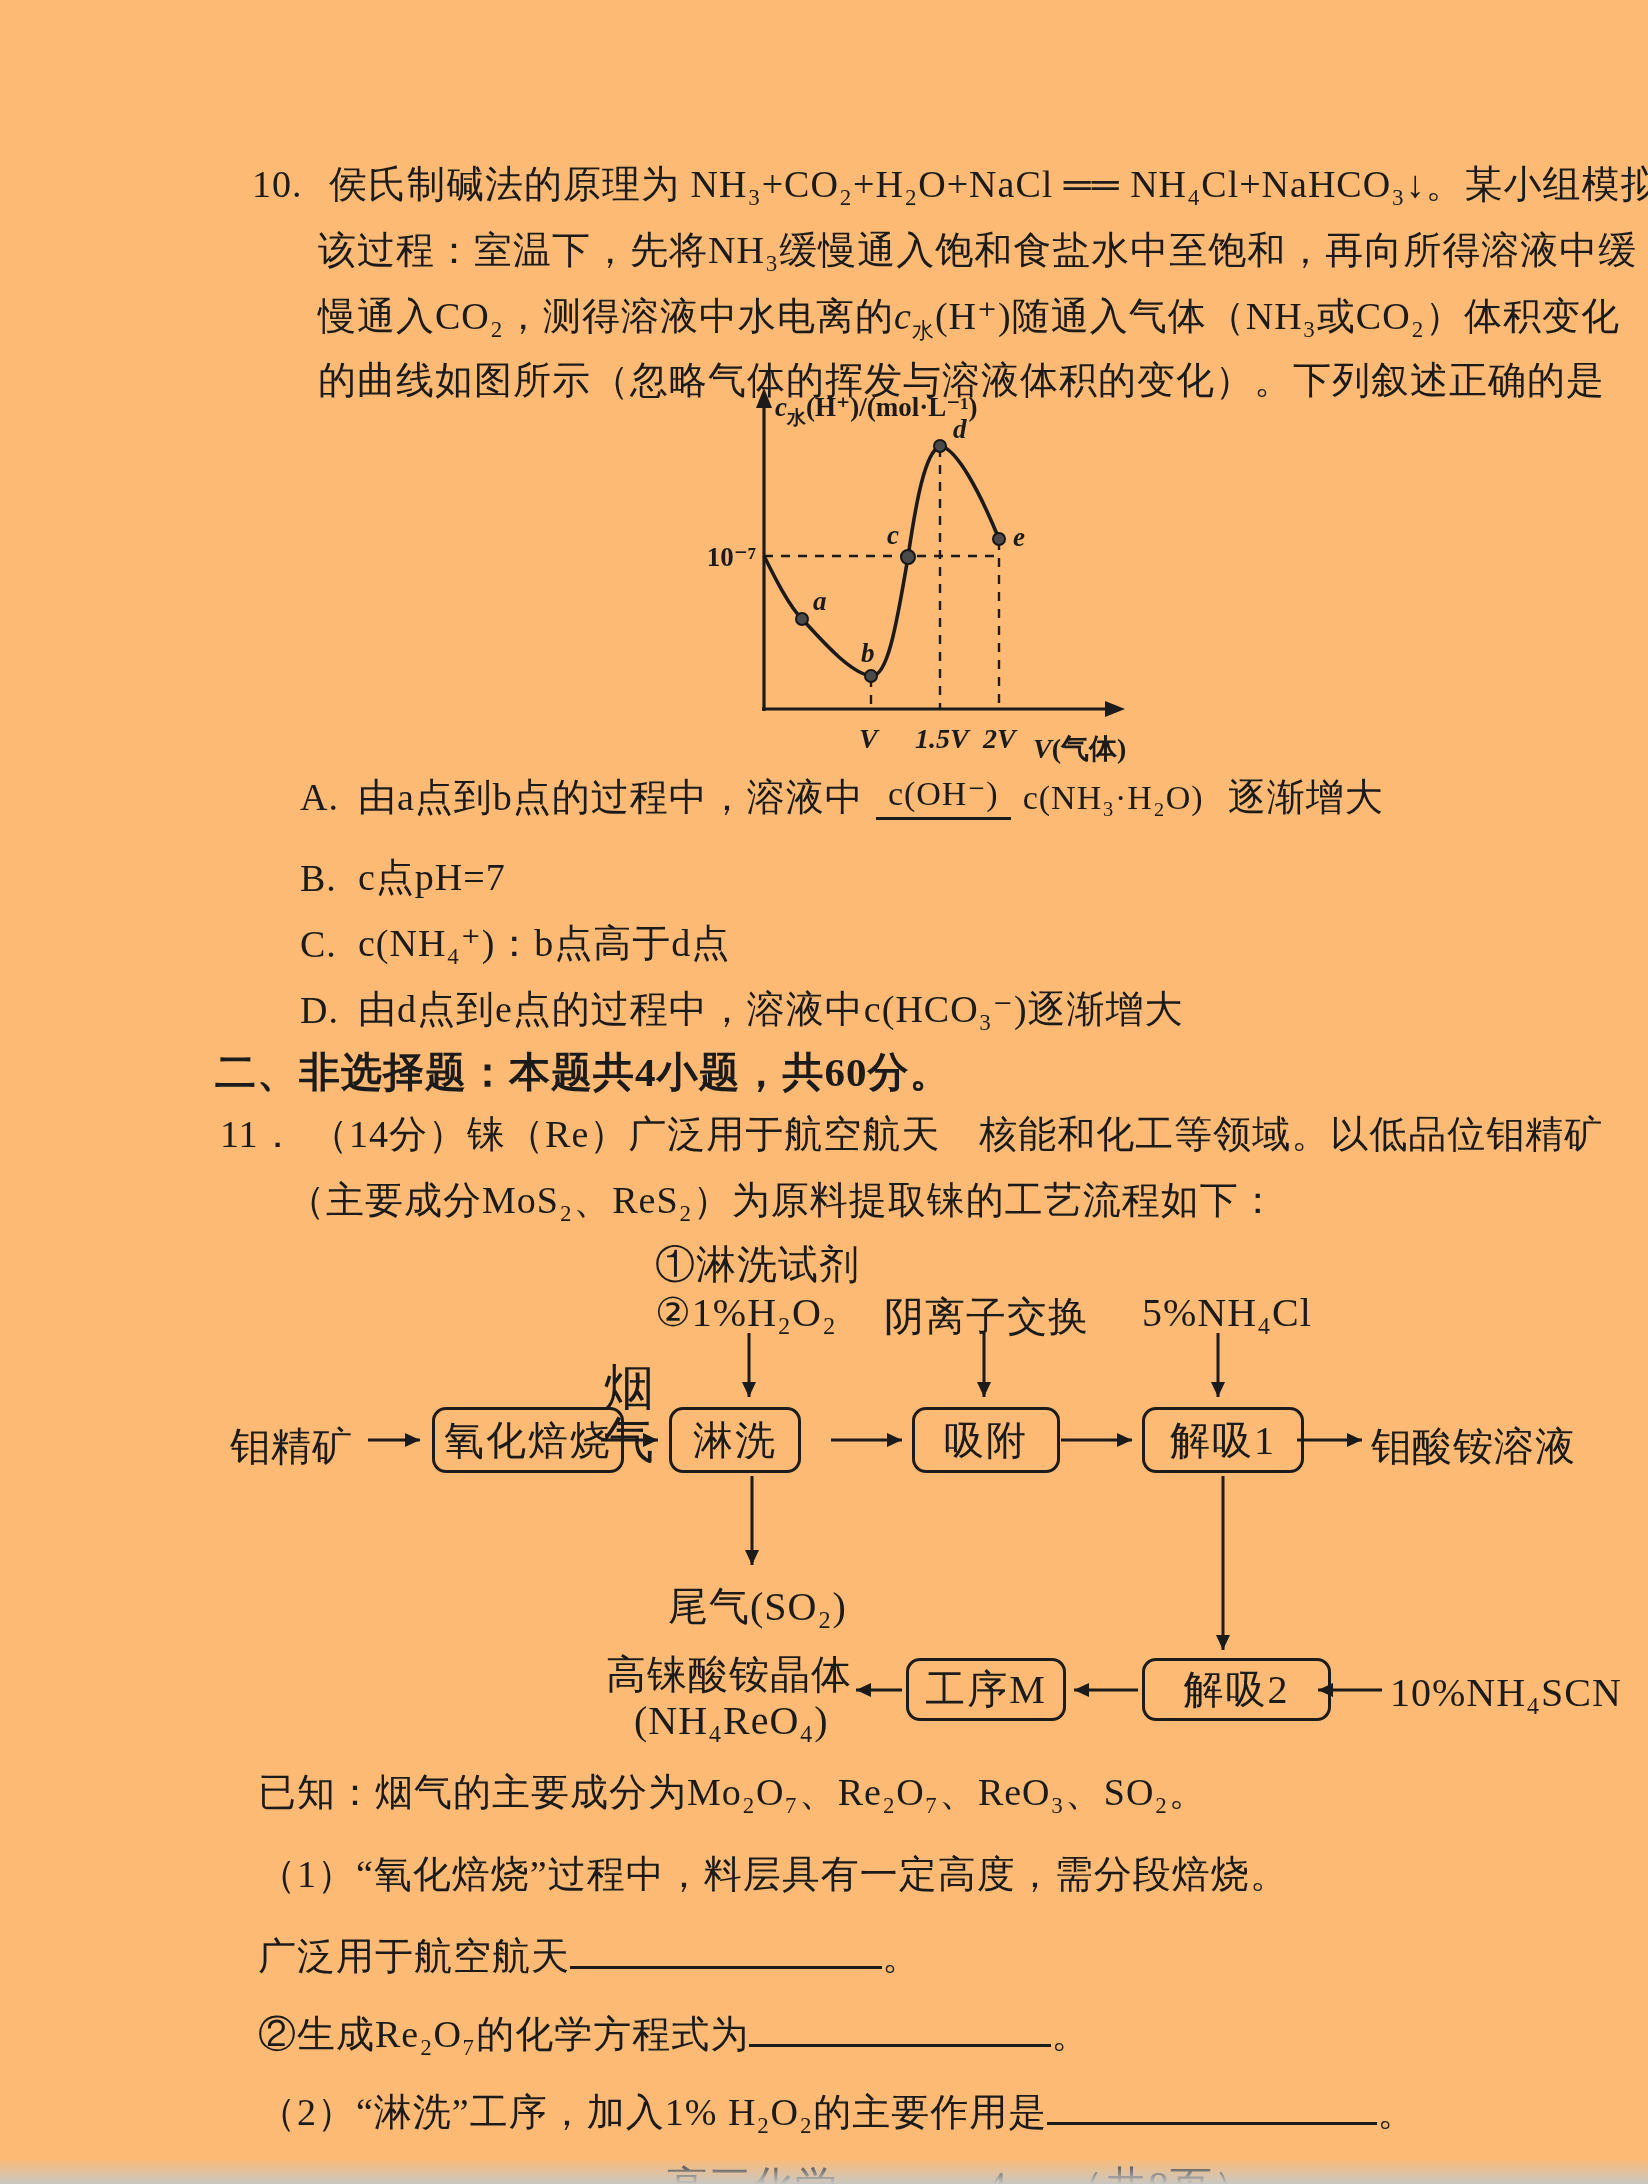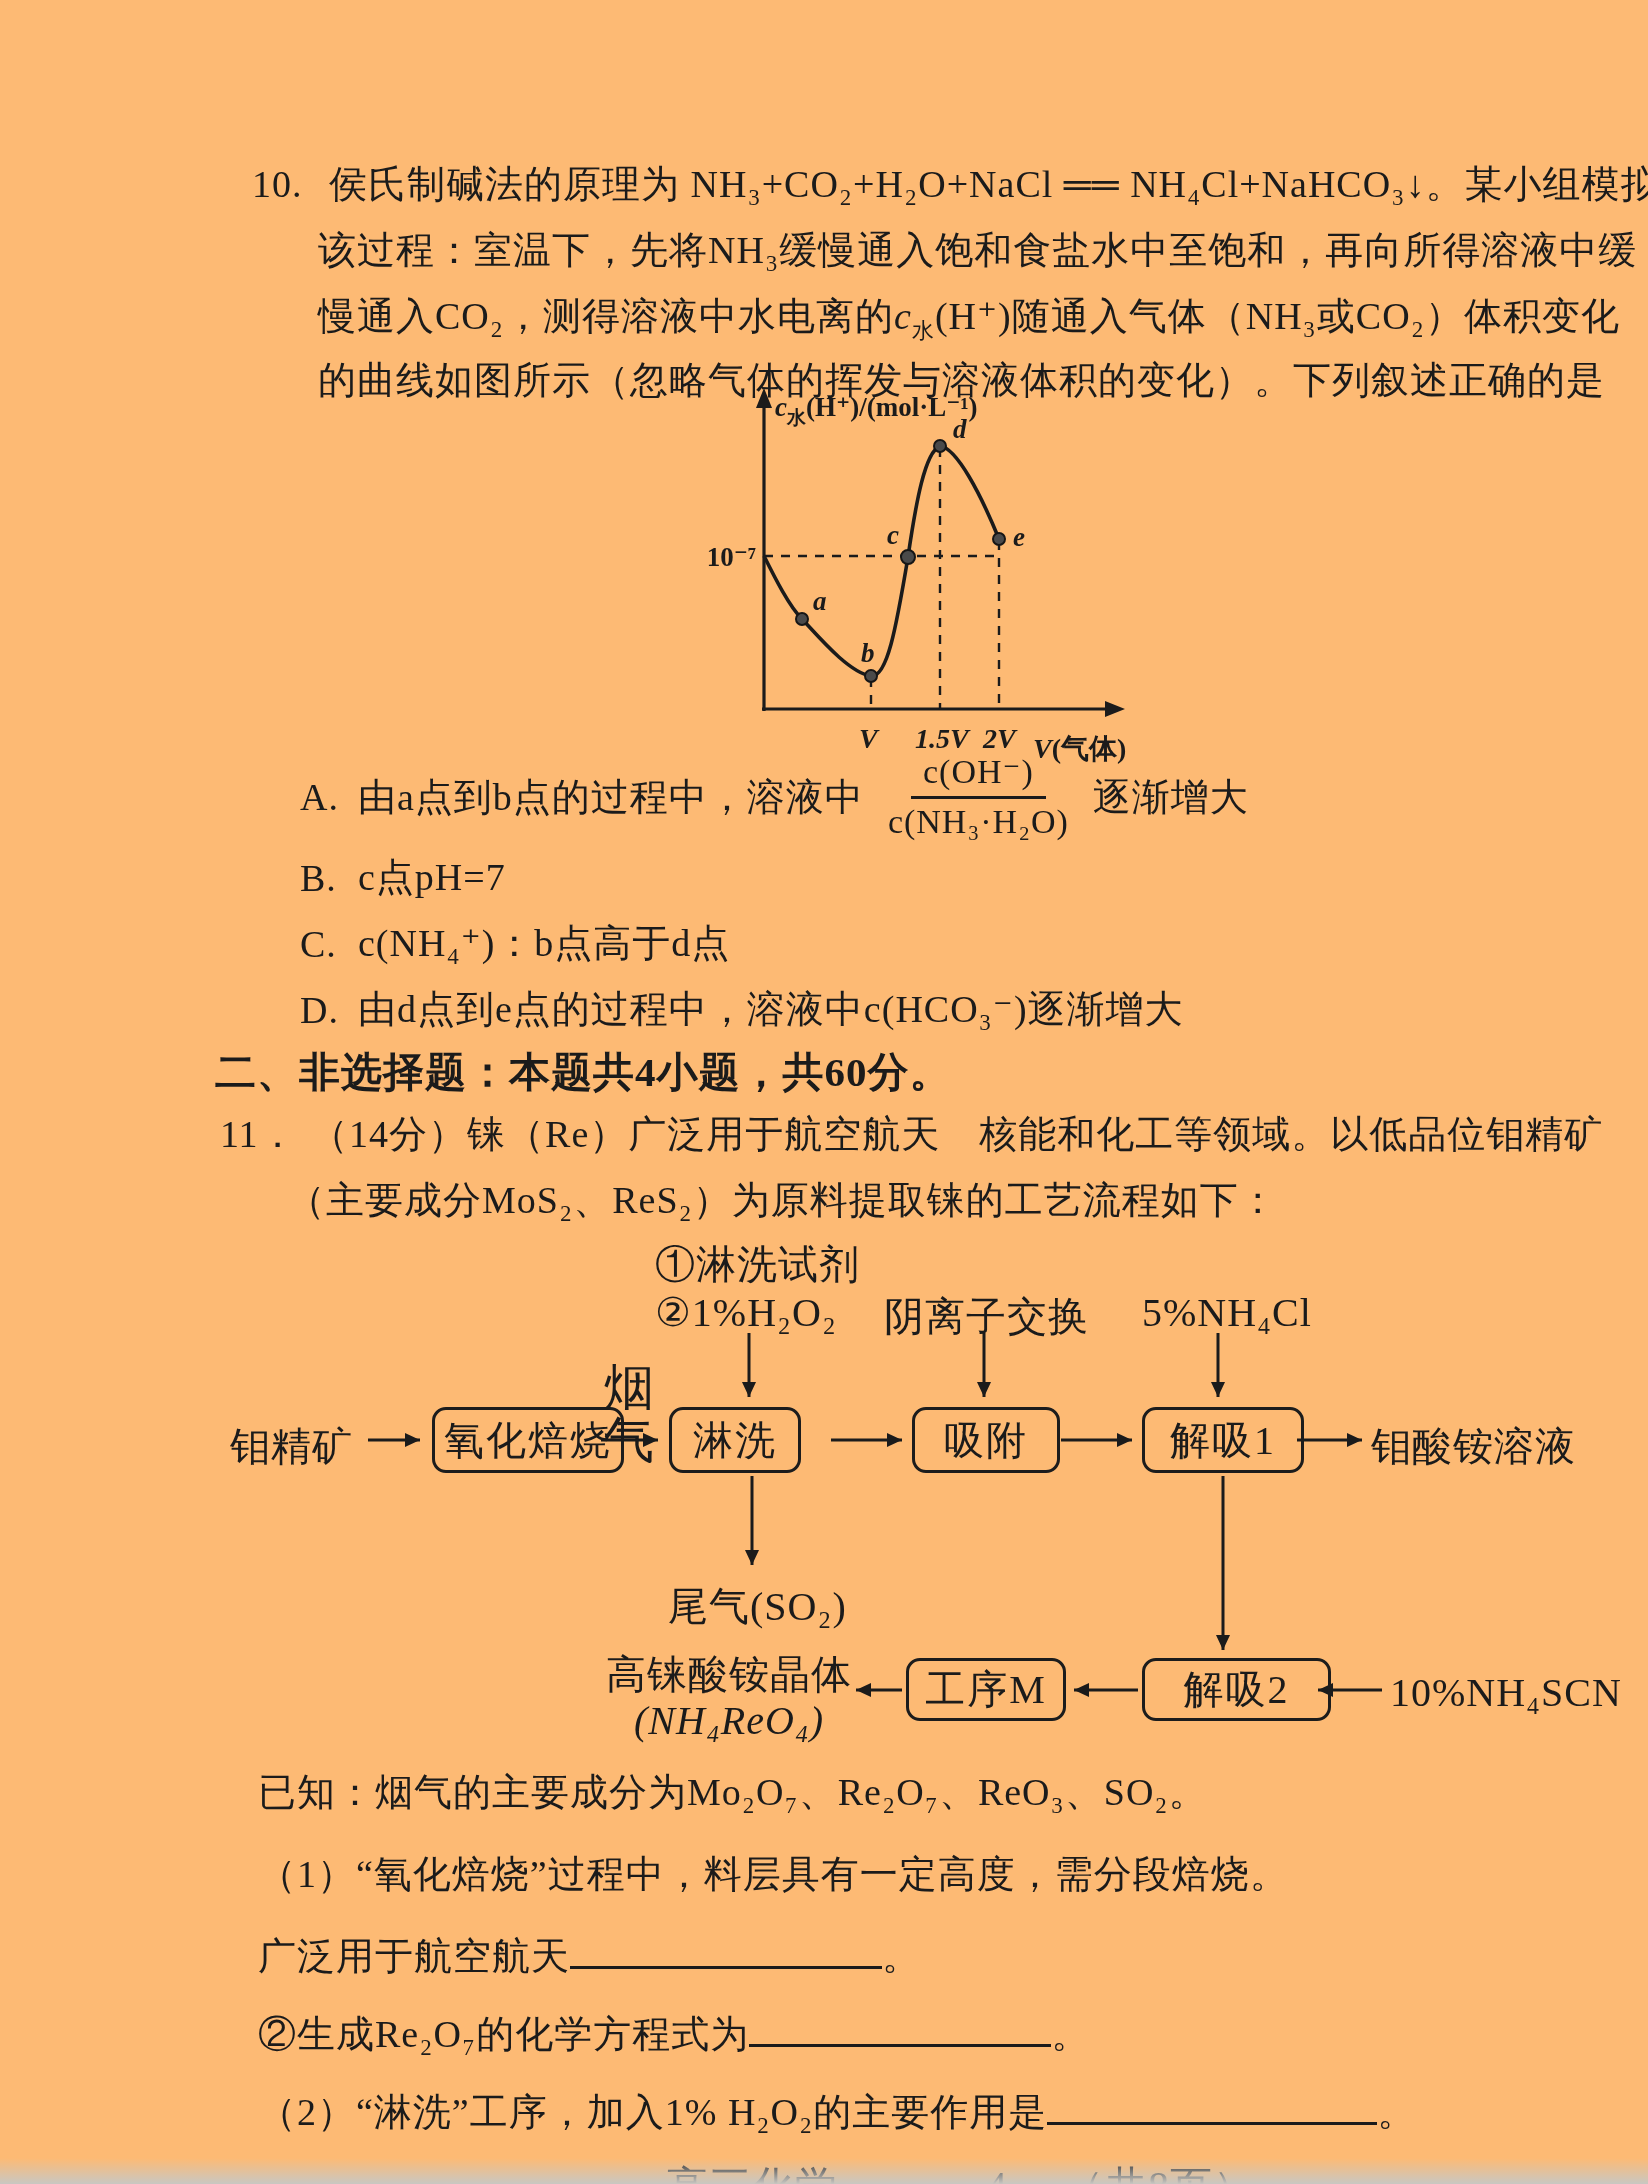--- a/index.html
+++ b/index.html
@@ -5,21 +5,21 @@
   html,body{margin:0;padding:0;background:#e9e8e5;}
   .page{position:relative;width:1648px;height:2184px;background:#fdba74;overflow:hidden;
         font-family:"Liberation Serif","DejaVu Serif",serif;color:#1b1b1b;}
   .t{position:absolute;font-size:38px;white-space:nowrap;letter-spacing:1px;line-height:1.3;}
   .bold{font-weight:bold;}
   .it{font-style:italic;}
   sub.k{font-size:22px;}
   .blank{display:inline-block;border-bottom:3px solid #1b1b1b;height:1em;vertical-align:baseline;}
   .optrow{position:absolute;display:flex;align-items:center;font-size:38px;white-space:nowrap;letter-spacing:1px;}
   .optletter{display:inline-block;width:58px;}
-  .frac{display:inline-flex;flex-direction:column;align-items:center;vertical-align:middle;margin:0 12px;font-size:34px;line-height:1.2;}
+  .frac{display:inline-flex;align-items:center;vertical-align:middle;margin:0 12px;font-size:34px;line-height:1.2;}
   .frac .num{padding:0 12px 3px;border-bottom:3px solid #1b1b1b;}
   .frac .den{padding:3px 12px 0;}
   .box{position:absolute;border:3.5px solid #1c1c1c;border-radius:14px;display:flex;align-items:center;
        justify-content:center;font-size:40px;box-sizing:border-box;letter-spacing:2px;}
   .dlabel{position:absolute;font-size:40px;white-space:nowrap;letter-spacing:1px;}
   svg text{font-family:"Liberation Serif","DejaVu Serif",serif;fill:#1b1b1b;}
   .flow-svg{position:absolute;left:0;top:0;}
   .bottom-shade{position:absolute;left:0;bottom:0;width:100%;height:26px;
         background:linear-gradient(to bottom,rgba(180,178,172,0) 0%,#c9c7c2 100%);}
 </style>
@@ -139,21 +139,21 @@
     <div class="box" style="left:264px;top:174px;width:192px;height:66px;">氧化焙烧</div>
     <div class="dlabel" style="left:436px;top:128px;width:46px;white-space:normal;line-height:1.05;font-size:50px;">烟气</div>
     <div class="box" style="left:501px;top:174px;width:132px;height:66px;">淋洗</div>
     <div class="box" style="left:744px;top:174px;width:148px;height:66px;">吸附</div>
     <div class="box" style="left:974px;top:174px;width:162px;height:66px;">解吸1</div>
     <div class="dlabel" style="left:1203px;top:186px;">钼酸铵溶液</div>
 
     <div class="dlabel" style="left:500px;top:346px;">尾气(SO₂)</div>
 
     <div class="dlabel" style="left:438px;top:414px;">高铼酸铵晶体</div>
-    <div class="dlabel" style="left:466px;top:464px;font-style:italic;">(NH₄ReO₄)</div>
+    <div class="dlabel" style="left:466px;top:464px;">(NH₄ReO₄)</div>
     <div class="box" style="left:738px;top:425px;width:160px;height:63px;">工序M</div>
     <div class="box" style="left:974px;top:425px;width:189px;height:63px;">解吸2</div>
     <div class="dlabel" style="left:1222px;top:436px;">10%NH₄SCN</div>
   </div>
 
   <div class="t" style="left:258px;top:1768px;">已知：烟气的主要成分为Mo₂O₇、Re₂O₇、ReO₃、SO₂。</div>
   <div class="t" style="left:258px;top:1850px;">（1）“氧化焙烧”过程中，料层具有一定高度，需分段焙烧。</div>
 
   <div class="t" style="left:258px;top:1928px;">
     <span>广泛用于航空航天</span><span class="blank" style="width:312px;"></span><span>。</span>

